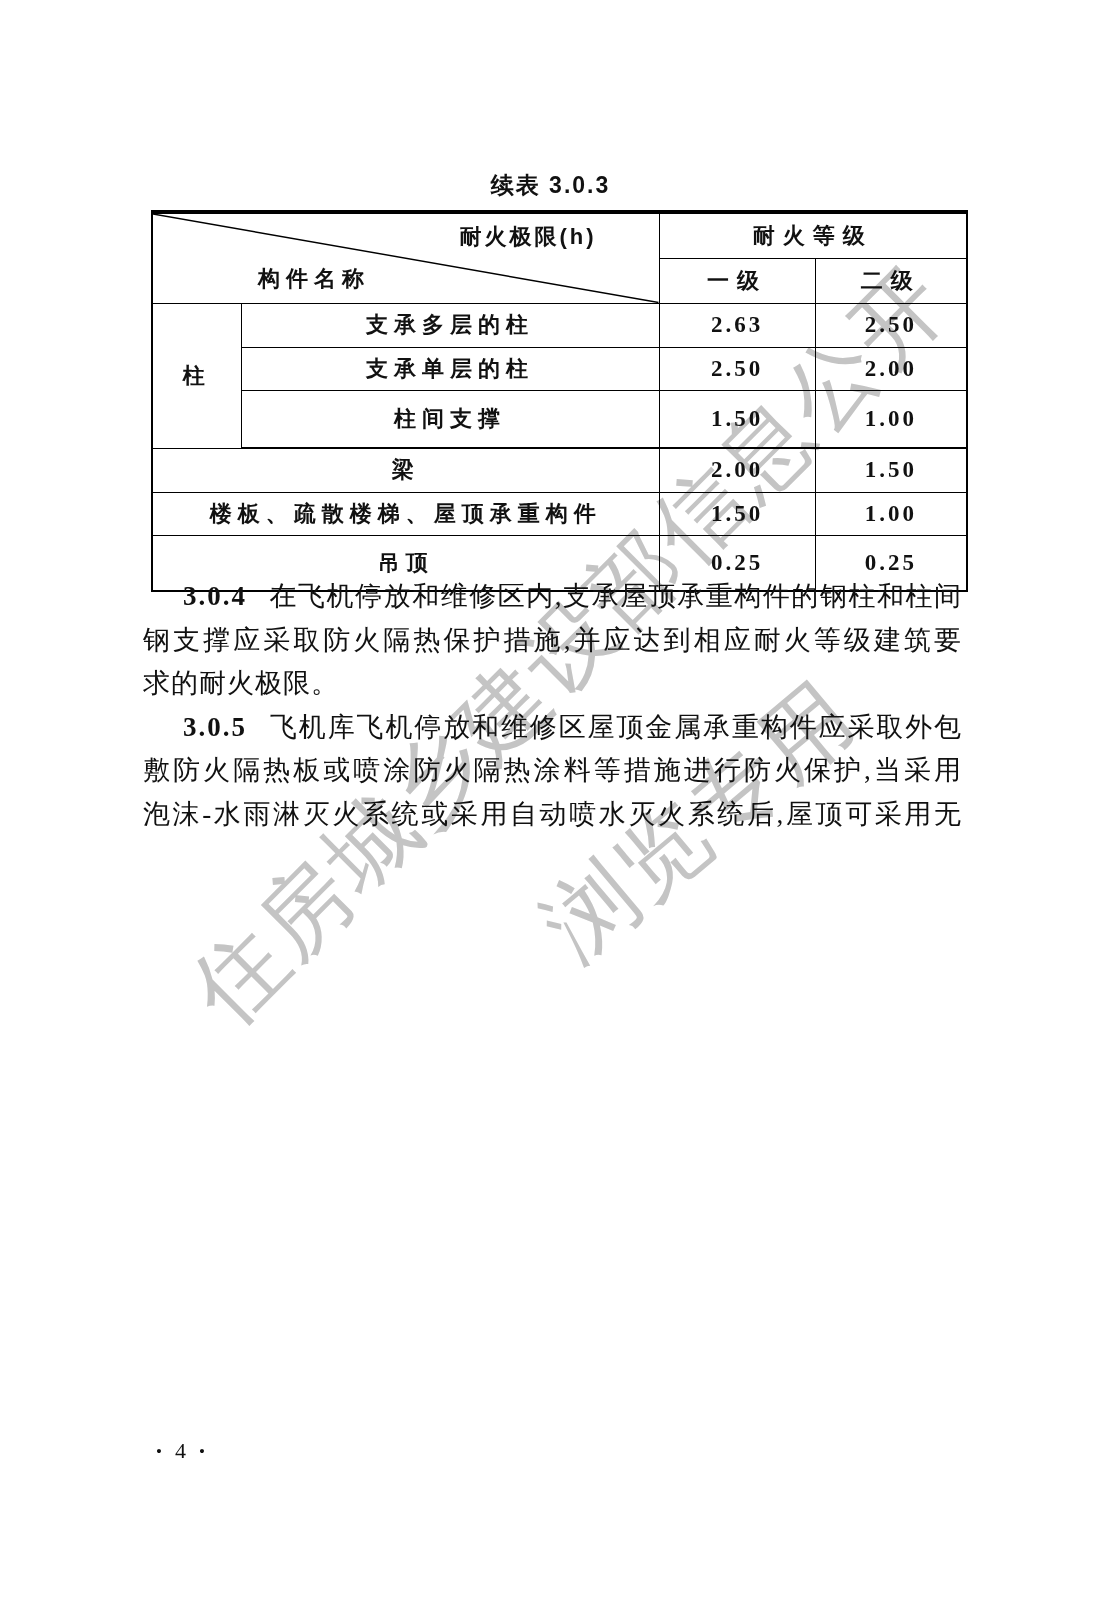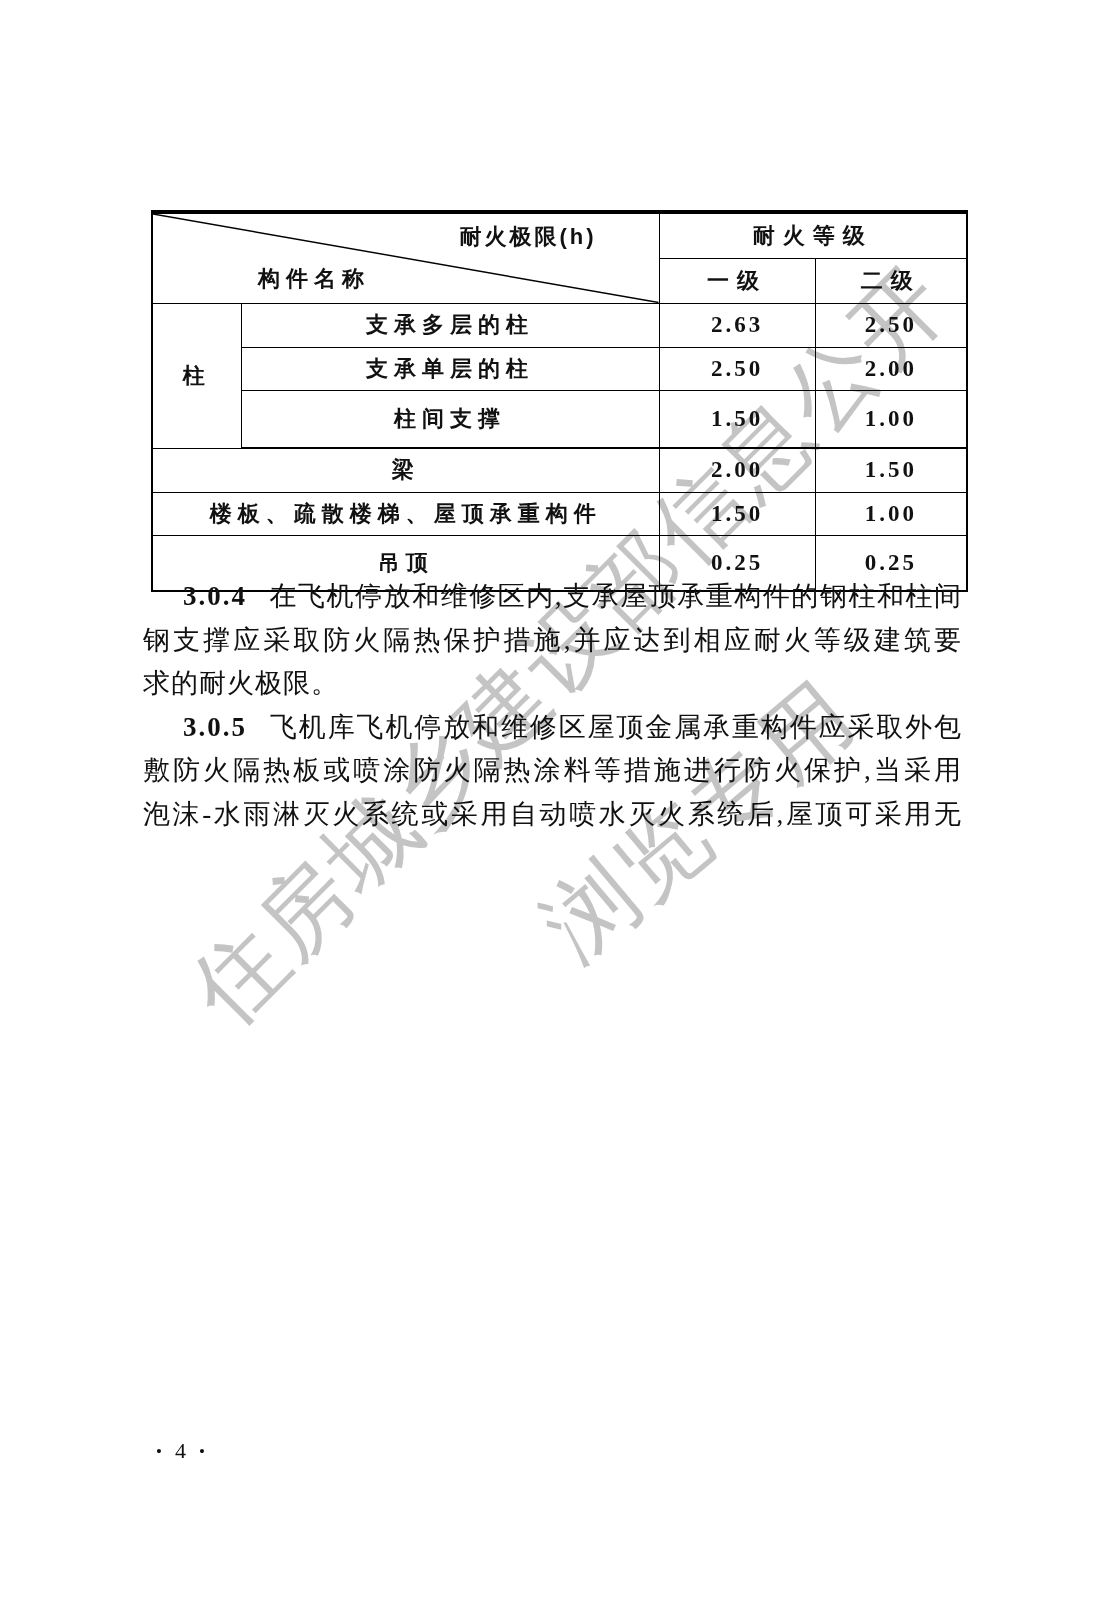--- a/index.html
+++ b/index.html
@@ -125,20 +125,21 @@
 </head>
 <body>
 
 <div class="page">
 
   <div class="wm wm1">住房城乡建设部信息公开</div>
   <div class="wm wm2">浏览专用</div>
 
   <div class="content">
 
+    <div class="doc-title">续表 3.0.3</div>
 
     <table class="fire-table">
       <colgroup>
         <col style="width:89px">
           <col style="width:418px">
           <col style="width:156px">
           <col style="width:152px">
       </colgroup>
       <tbody>
           <tr class="rh1">

